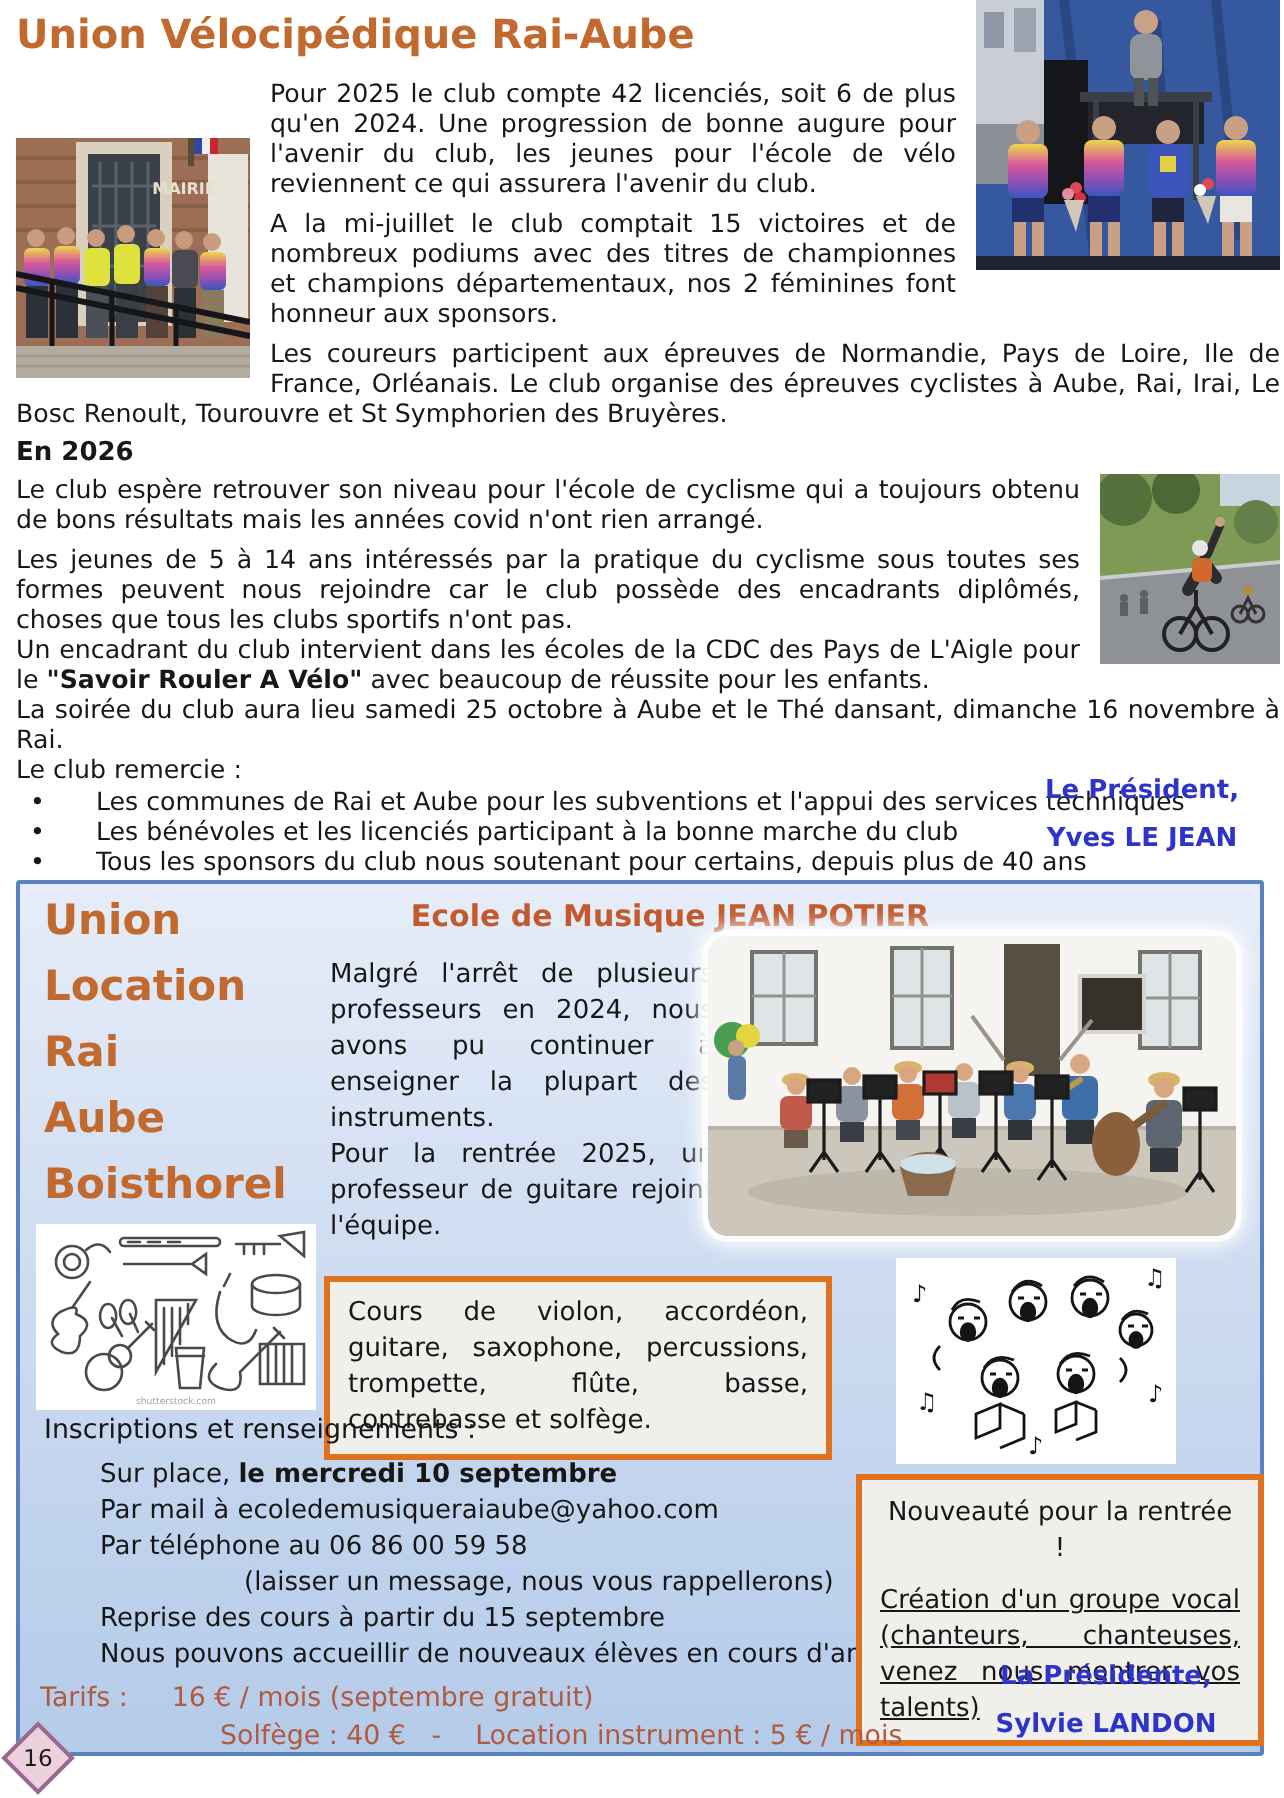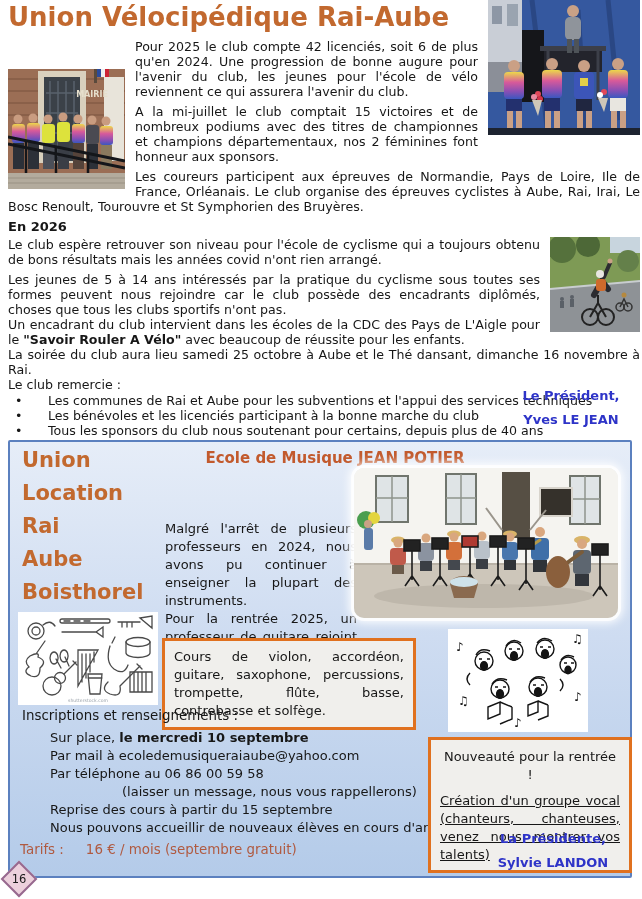--- a/index.html
+++ b/index.html
@@ -3,21 +3,21 @@
 <meta charset="utf-8">
 <style>
   html,body{margin:0;padding:0;background:#fff;}
   .page{position:relative;width:642px;height:899px;background:#ffffff;overflow:hidden;
         font-family:"DejaVu Sans","Liberation Sans",sans-serif;color:#171717;}
   svg{display:block;width:100%;height:100%;}
 
   
   .velo{position:absolute;left:8px;top:0;width:632px;height:438px;overflow:hidden;
         font-size:12.6px;line-height:15px;}
-  .velo h1{margin:2px 0 7px 0;font-size:26px;line-height:30px;font-weight:bold;color:#c2692f;}
+  .velo h1{margin:2px 0 7px 0;font-size:20px;line-height:30px;font-weight:bold;color:#c2692f;}
   .velo p{margin:0 0 5px 0;text-align:justify;}
   .velo p.tight{margin:0;}
   .velo h2{margin:4px 0 3px 0;font-size:13px;font-weight:bold;clear:left;}
   .ph{overflow:hidden;}
   .ph-podium{float:right;width:152px;height:135px;margin:0 0 6px 10px;}
   .ph-mairie{float:left;width:117px;height:120px;margin:30px 10px 4px 0;}
   .ph-cyclist{float:right;width:90px;height:95px;margin:0 0 6px 10px;}
   ul.thanks{margin:1px 0 0 0;padding:0;list-style:none;}
   ul.thanks li{position:relative;padding-left:40px;margin:0;}
   ul.thanks li::before{content:"\2022";position:absolute;left:7px;top:0;}
@@ -27,21 +27,21 @@
   .sig .sig2{margin-top:9px;}
 
   
   .music{position:absolute;left:8px;top:440px;width:624px;height:438px;box-sizing:border-box;
          border:2px solid #5b80bf;border-radius:2px;
          background:linear-gradient(180deg,#e6edf8 0%,#cedcf1 45%,#b4cbe9 100%);
          font-size:13px;line-height:18px;}
   .org{position:absolute;left:12px;top:2px;font-size:21px;line-height:33px;font-weight:bold;color:#c2692f;}
   .school-title{position:absolute;left:150px;top:7px;width:350px;text-align:center;
                 font-size:15px;font-weight:bold;color:#c25a2d;}
-  .intro{position:absolute;left:155px;top:37px;width:192px;text-align:justify;margin-top:41px;}
+  .intro{position:absolute;left:155px;top:37px;width:192px;text-align:justify;}
   .intro p{margin:0;}
   .ph-band{position:absolute;left:344px;top:26px;width:264px;height:150px;border-radius:10px;
            box-shadow:0 0 0 3px rgba(255,255,255,.75),0 0 9px 5px rgba(255,255,255,.9);overflow:hidden;}
   .ph-instruments{position:absolute;left:8px;top:170px;width:140px;height:93px;background:#fff;}
   .orange-box{box-sizing:border-box;background:#f0efec;border:3px solid #e0711f;}
   .courses{position:absolute;left:152px;top:196px;width:254px;padding:7px 9px;text-align:justify;}
   .ph-choir{position:absolute;left:438px;top:187px;width:140px;height:103px;background:#fff;}
   .insc-title{position:absolute;left:12px;top:265px;font-size:13.4px;}
   .insc{position:absolute;left:40px;top:287px;line-height:18px;}
   .insc .indent{padding-left:72px;}
@@ -442,20 +442,21 @@
       <div>Nous pouvons accueillir de nouveaux élèves en cours d'année</div>
     </div>
 
     <div class="orange-box nouveaute">
       <div class="nv-title">Nouveauté pour la rentrée !</div>
       <div class="nv-body">Création d'un groupe vocal (chanteurs, chanteuses, venez nous montrer vos talents)</div>
     </div>
 
     <div class="tarifs">
       <div><span>Tarifs :</span><span class="val1">16 € / mois (septembre gratuit)</span></div>
+      <div class="line2">Solfège : 40 €   -    Location instrument : 5 € / mois</div>
     </div>
 
     <div class="sig sig-presidente" style="position:absolute;">
       <div>La Présidente,</div>
       <div class="sig2">Sylvie LANDON</div>
     </div>
   </div>
 
   <div class="page-num">
     <span>16</span>

